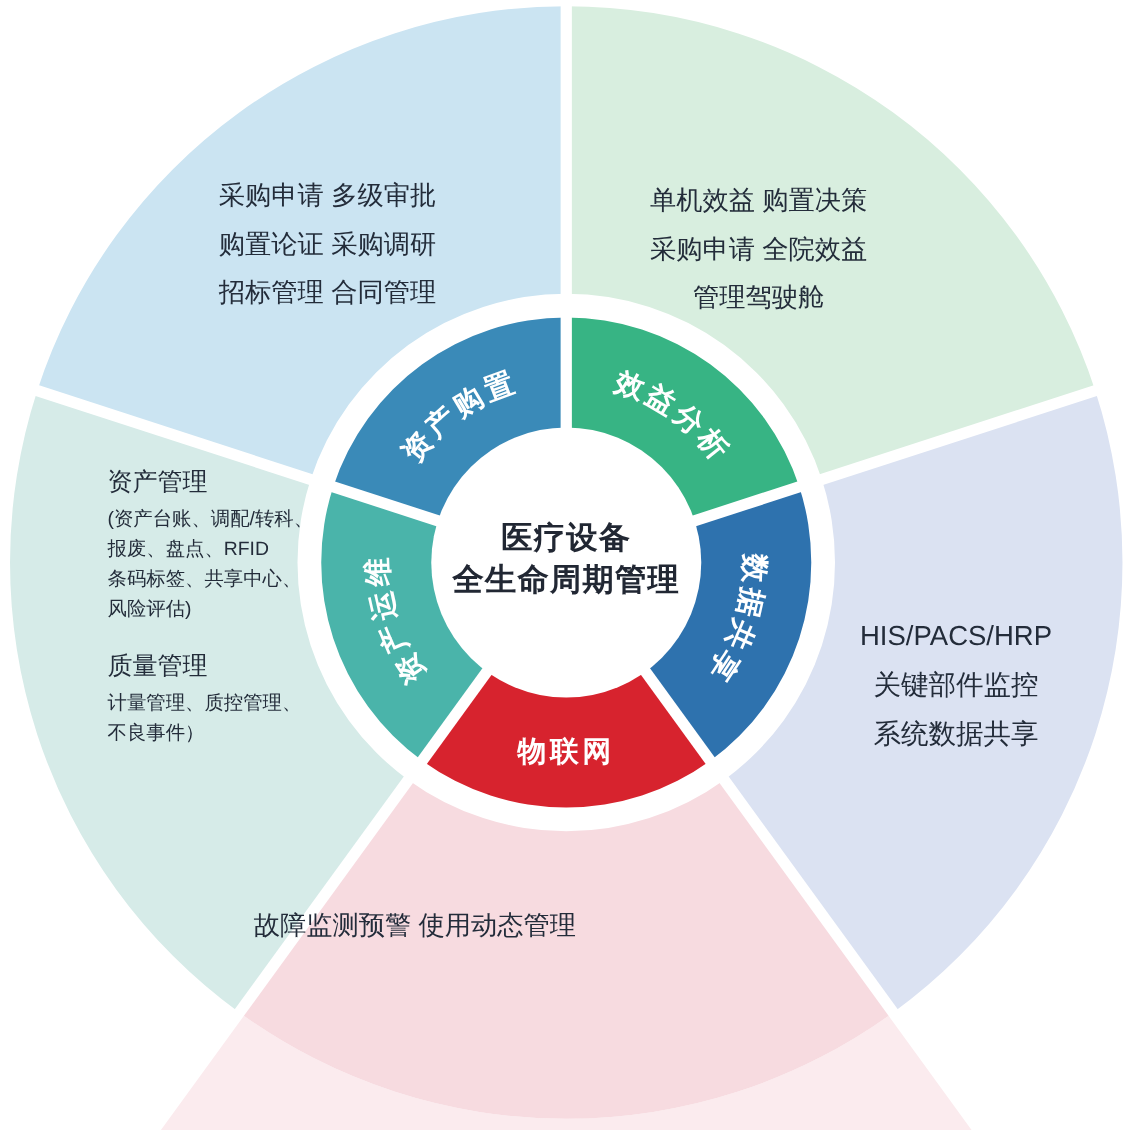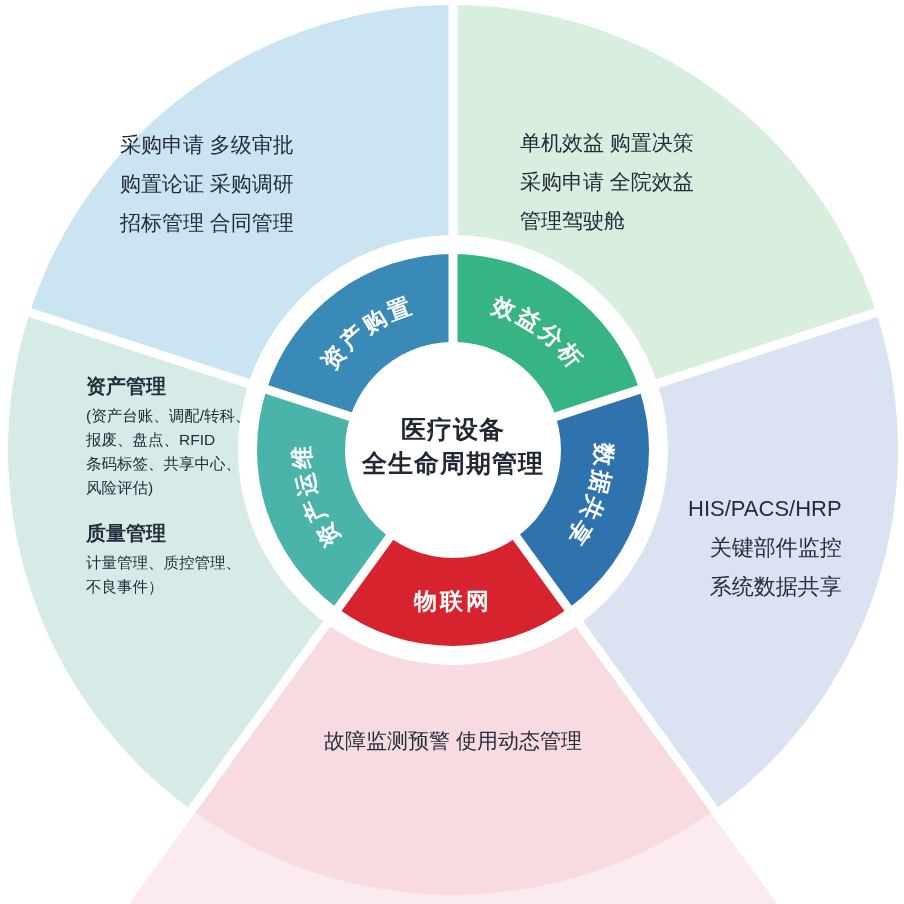--- a/index.html
+++ b/index.html
@@ -3,29 +3,29 @@
 <meta charset="utf-8">
 <style>
   html,body{margin:0;padding:0;background:#ffffff;}
   .stage{
     position:relative;width:904px;height:904px;background:#ffffff;overflow:hidden;
     font-family:"Liberation Sans",sans-serif;
   }
   .stage svg{position:absolute;left:0;top:0;}
   .txt{position:absolute;color:#232c3a;}
   .big-line{font-size:21px;line-height:39px;font-weight:500;white-space:nowrap;}
-  .purchase-block{left:120px;top:125px;width:284px;text-align:left;}
-  .benefit-block{left:520px;top:123px;text-align:left;}
-  .datashare-block{left:688px;top:489px;text-align:right;}
+  .purchase-block{left:120px;top:137px;width:284px;text-align:center;}
+  .benefit-block{left:520px;top:141px;text-align:center;}
+  .datashare-block{left:688px;top:489px;text-align:center;}
   .datashare-block .big-line{font-size:22px;}
-  .iot-block{left:203px;top:721px;width:500px;text-align:center;}
+  .iot-block{left:203px;top:721px;width:500px;}
   .iot-block .big-line{font-size:21px;line-height:40px;}
   .operations-block{left:86px;top:372px;width:232px;}
   .grp{margin-bottom:19px;}
-  .grp-title{font-size:20px;font-weight:bold;line-height:28px;margin-bottom:4px;white-space:nowrap;}
+  .grp-title{font-size:20px;font-weight:normal;line-height:28px;margin-bottom:4px;white-space:nowrap;}
   .grp-line{font-size:15.5px;line-height:24px;white-space:nowrap;}
   .ring-label{font-size:23px;font-weight:bold;fill:#ffffff;letter-spacing:3px;}
   .center-title{font-size:25px;font-weight:bold;letter-spacing:1px;}
 </style>
 </head>
 <body>
 
 <div class="stage">
 
   <svg id="wheel-svg" width="904" height="904" viewBox="0 0 904 904">

